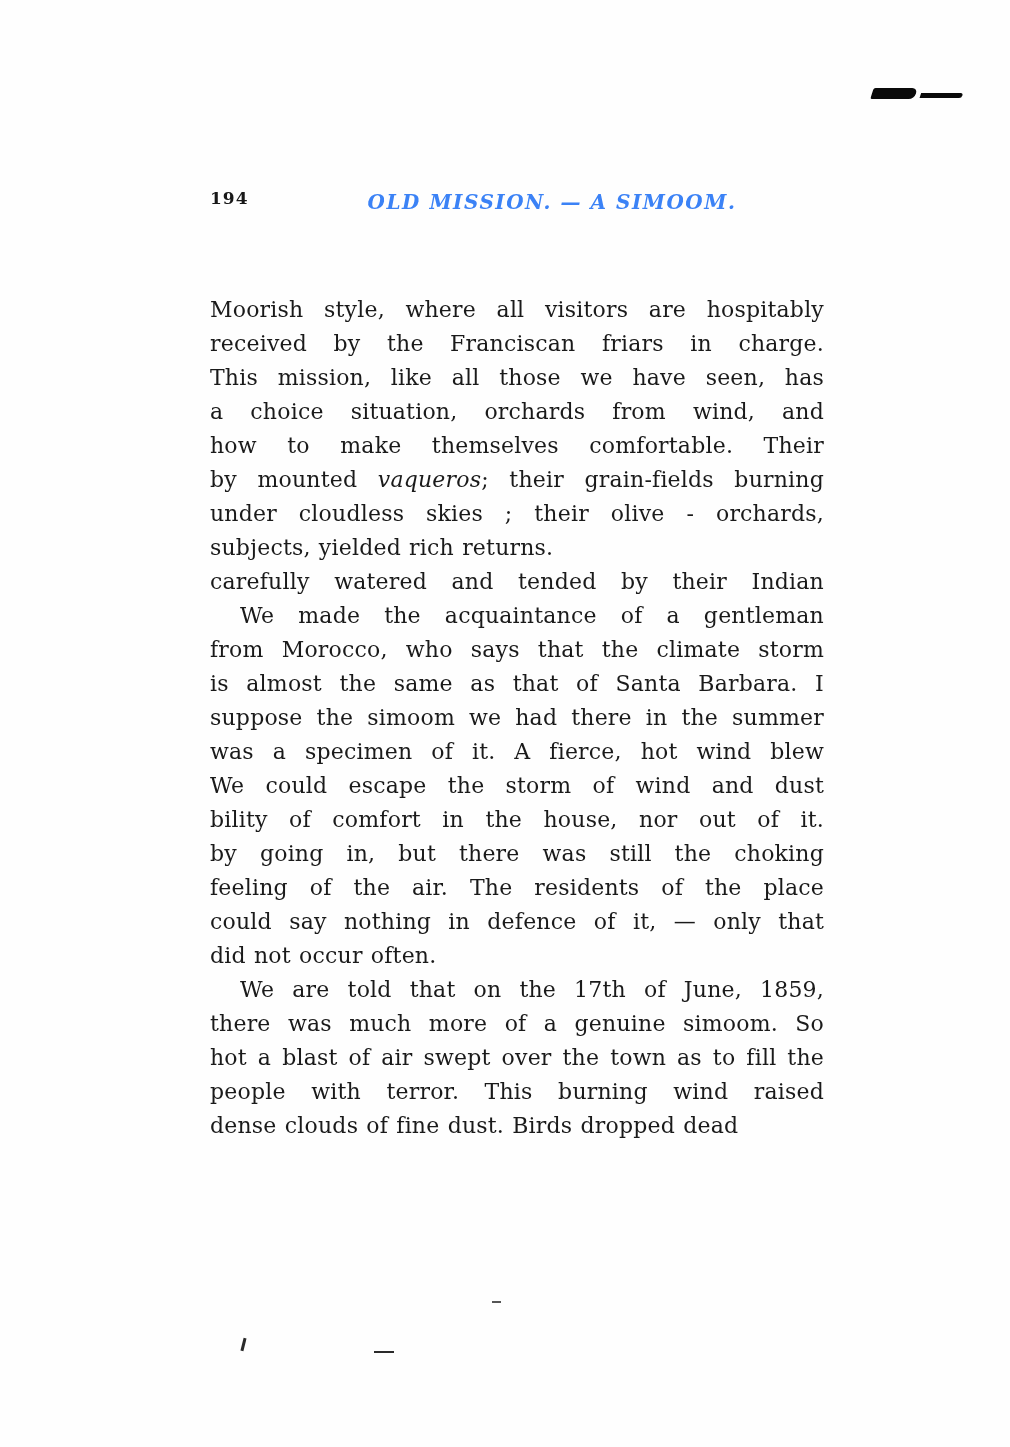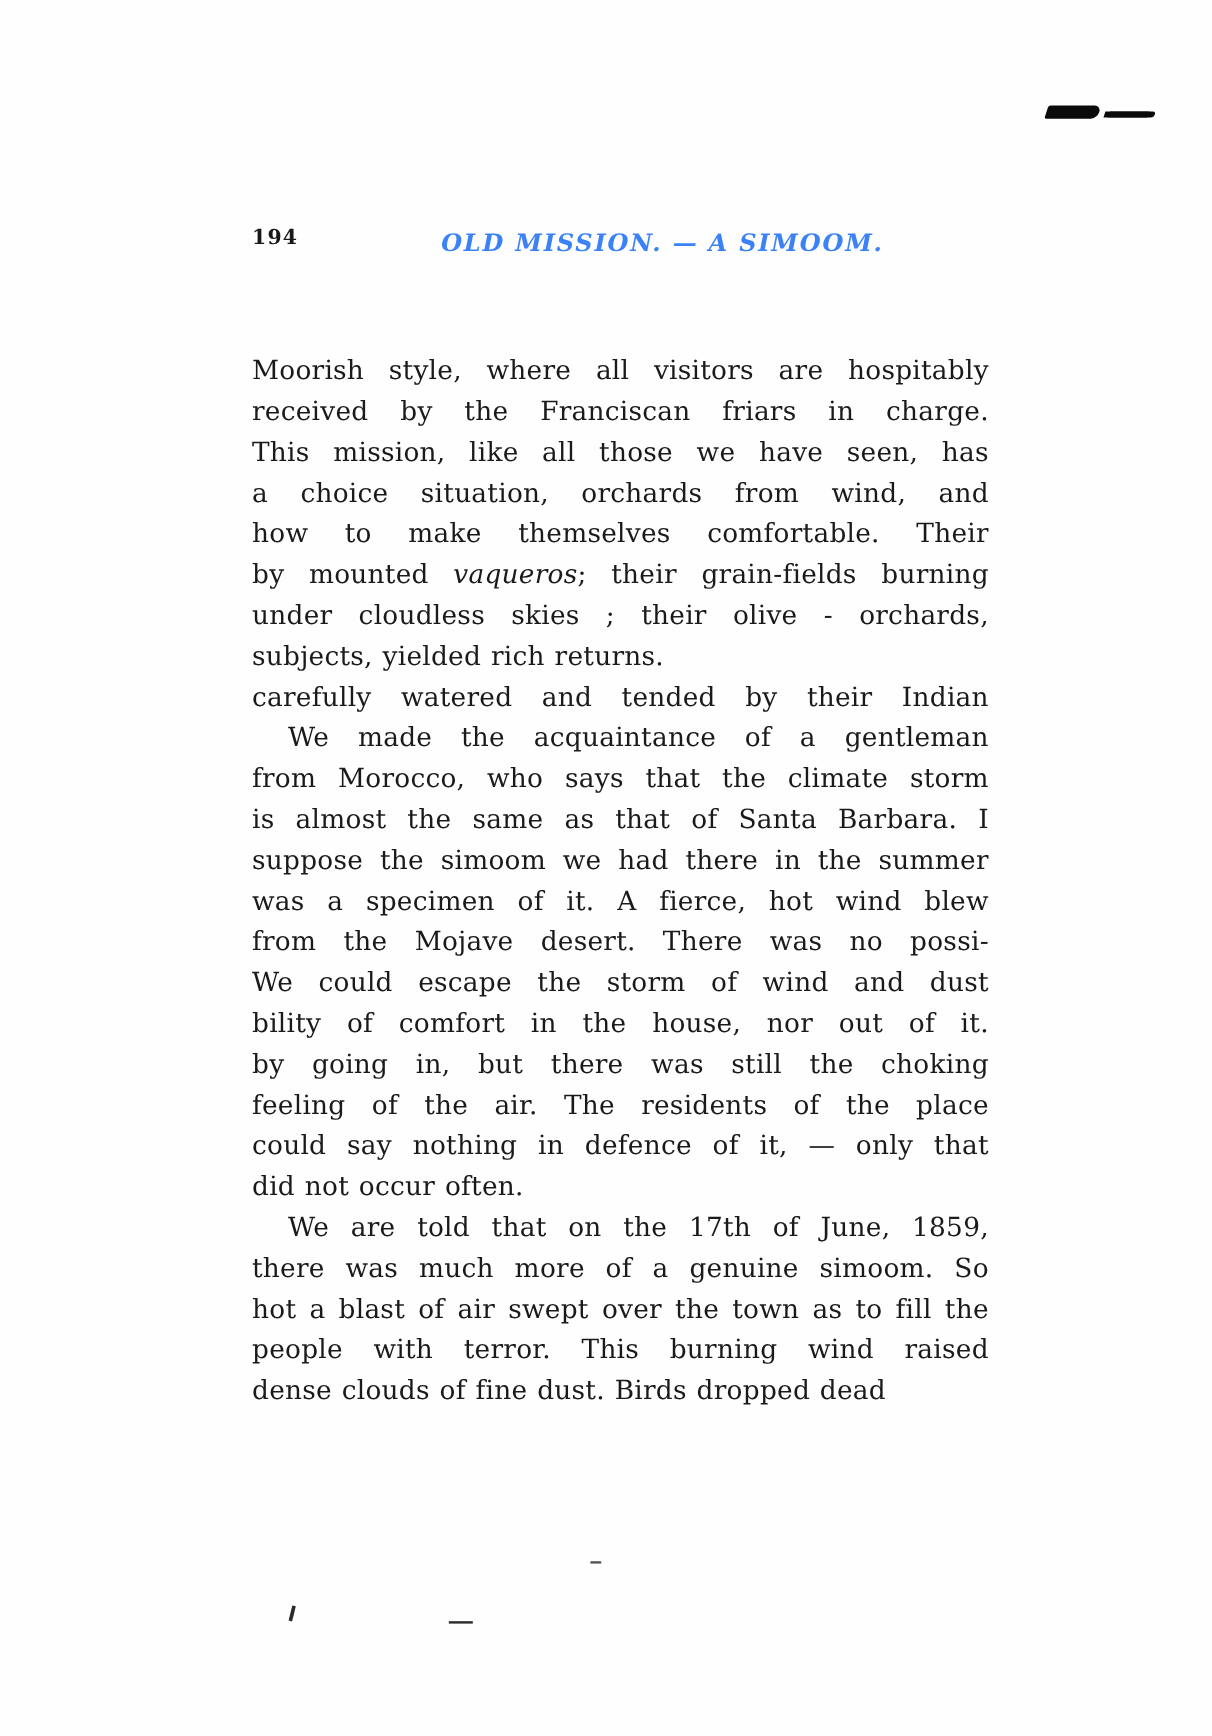--- a/index.html
+++ b/index.html
@@ -129,21 +129,20 @@
       <div class="line"><span>how to make themselves comfortable.  Their</span></div>
       <div class="line"><span>by mounted </span><span class="it">vaqueros</span><span>;  their grain-fields burning</span></div>
       <div class="line"><span>under cloudless skies ;  their olive - orchards,</span></div>
       <div class="line last"><span>subjects, yielded rich returns.</span></div>
       <div class="line"><span>carefully watered and tended by their Indian</span></div>
       <div class="line indent"><span>We made the acquaintance of a gentleman</span></div>
       <div class="line"><span>from Morocco, who says that the climate storm</span></div>
       <div class="line"><span>is almost the same as that of Santa Barbara.  I</span></div>
       <div class="line"><span>suppose the simoom we had there in the summer</span></div>
       <div class="line"><span>was a specimen of it.  A fierce, hot wind blew</span></div>
-      <div class="line"><span>from the Mojave desert.  There was no possi-</span></div>
       <div class="line"><span>We could escape the storm of wind and dust</span></div>
       <div class="line"><span>bility of comfort in the house, nor out of it.</span></div>
       <div class="line"><span>by going in, but there was still the choking</span></div>
       <div class="line"><span>feeling of the air.  The residents of the place</span></div>
       <div class="line"><span>could say nothing in defence of it, — only that</span></div>
       <div class="line last"><span>did not occur often.</span></div>
       <div class="line indent"><span>We are told that on the 17th of June, 1859,</span></div>
       <div class="line"><span>there was much more of a genuine simoom.  So</span></div>
       <div class="line"><span>hot a blast of air swept over the town as to fill the</span></div>
       <div class="line"><span>people with terror.  This burning wind raised</span></div>

